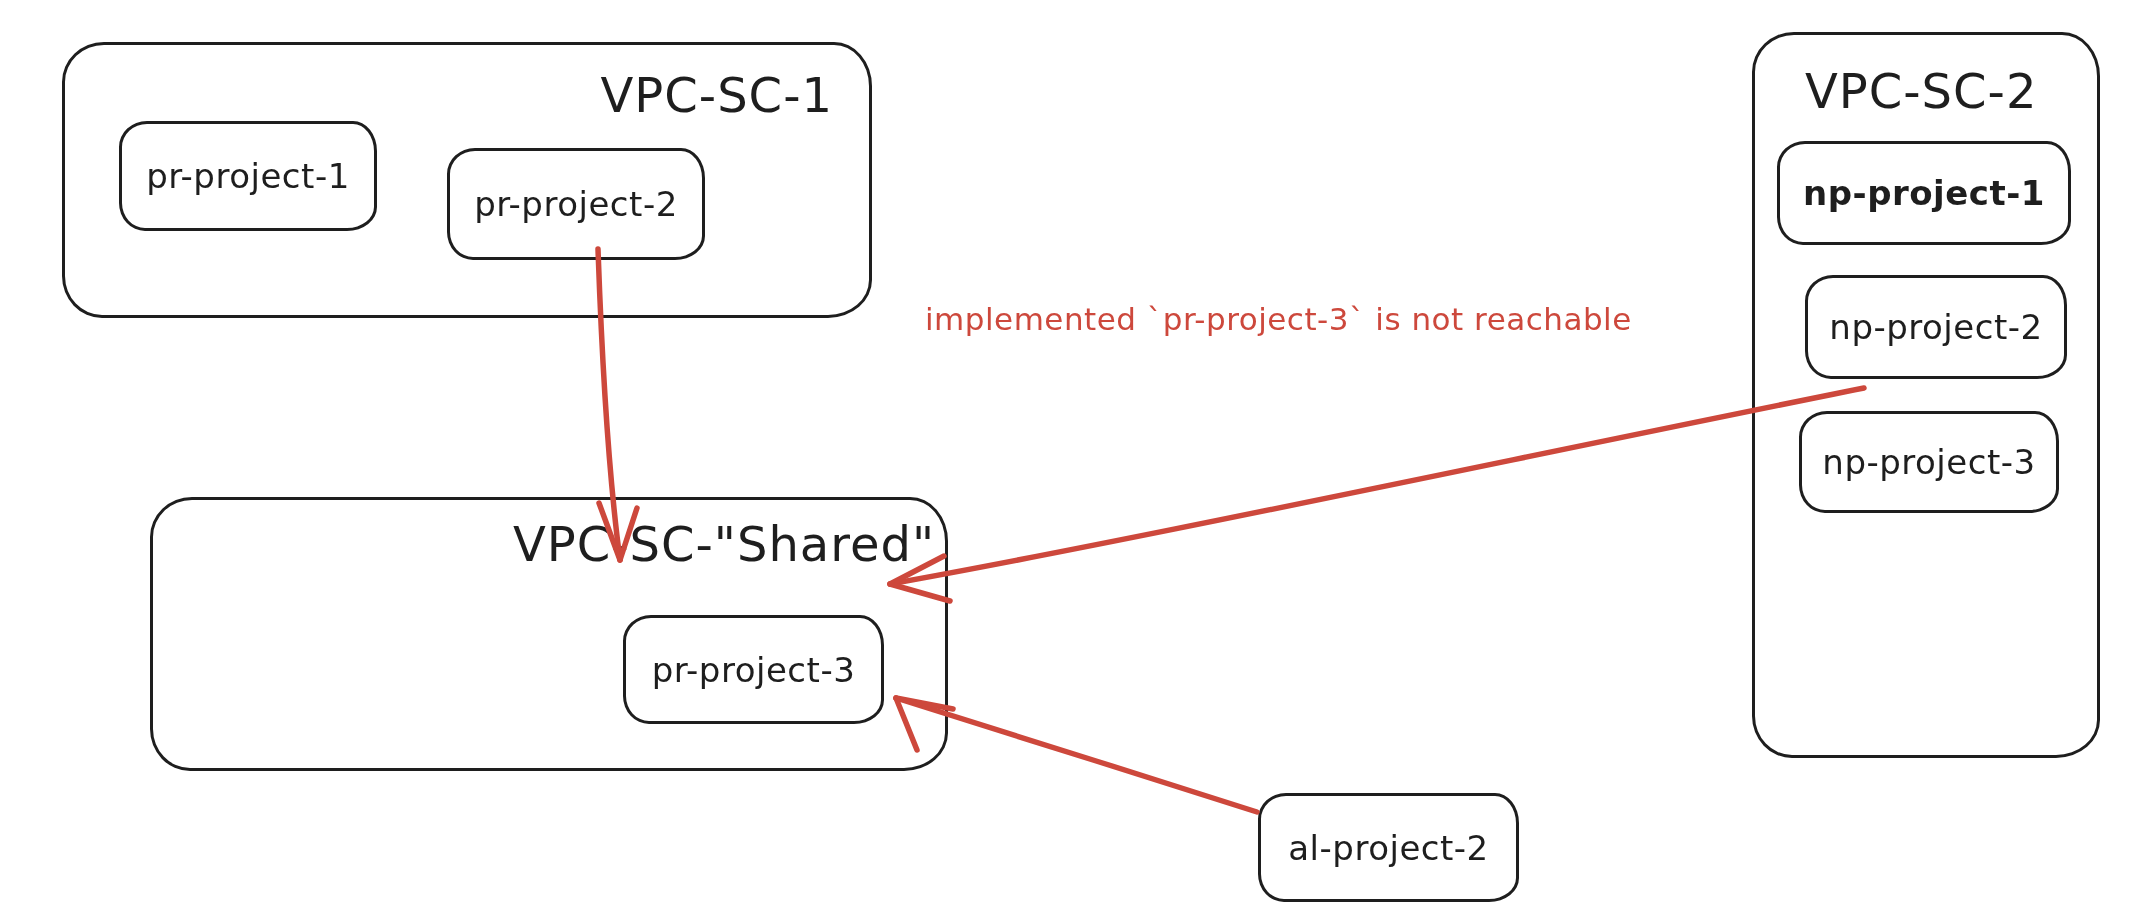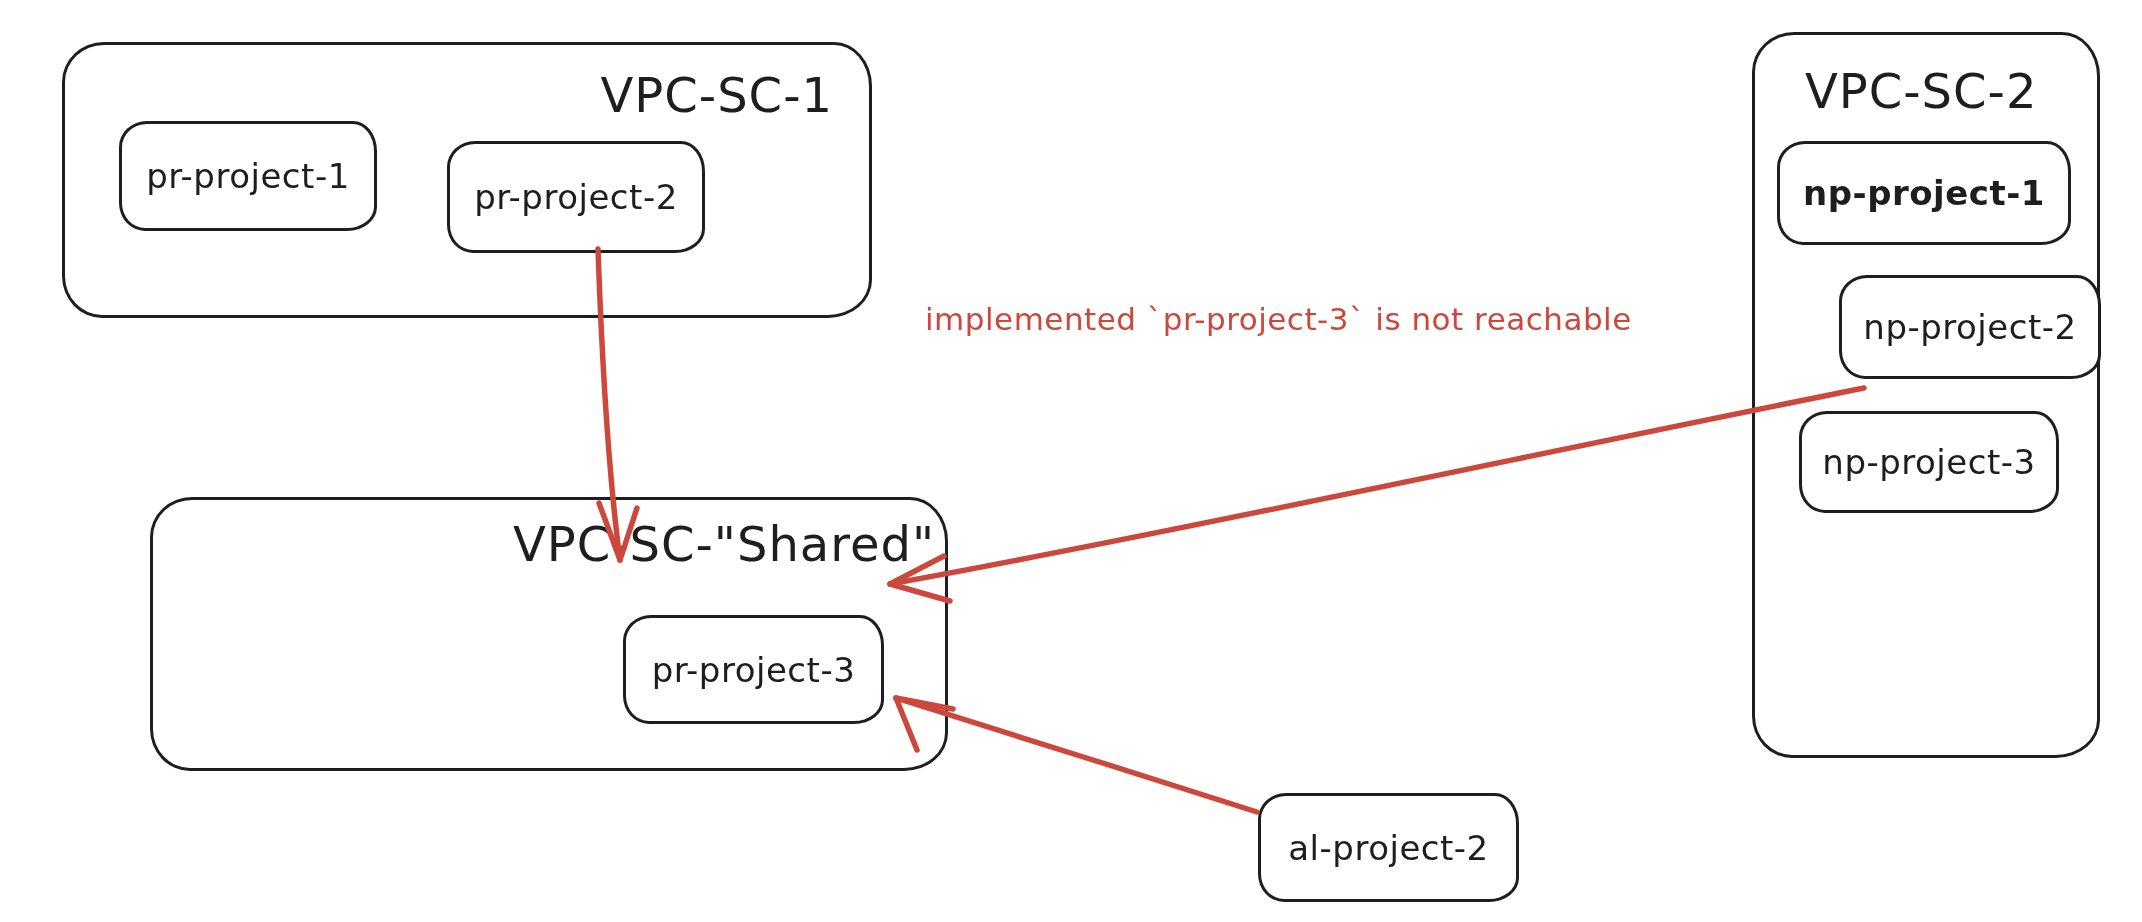--- a/index.html
+++ b/index.html
@@ -79,31 +79,31 @@
 </head>
 <body>
 
 <div id="canvas" style="background: rgb(255, 255, 255);">
 
   <div class="perimeter r-big" style="left:62px; top:42px; width:810px; height:276px;">
     <div class="perimeter-label" style="right:36px; top:22px;">VPC-SC-1</div>
     <div class="project r-small" style="left:54px; top:76px; width:258px; height:110px;">
       <span>pr-project-1</span>
     </div>
-    <div class="project r-small" style="left:382px; top:96px; width:258px; height:112px;">
+    <div class="project r-small" style="left:382px; top:103px; width:258px; height:112px;">
       <span>pr-project-2</span>
     </div>
   </div>
 
   <div class="perimeter r-big" style="left:1752px; top:32px; width:348px; height:726px;">
     <div class="perimeter-label" style="left:50px; top:28px;text-align:center;">VPC-SC-2</div>
     <div class="project r-small" style="left:22px; top:106px; width:294px; height:104px;font-weight:bold;">
       <span>np-project-1</span>
     </div>
-    <div class="project r-small" style="left:50px; top:240px; width:262px; height:104px;margin-left:34px;">
+    <div class="project r-small" style="left:50px; top:240px; width:262px; height:104px;">
       <span>np-project-2</span>
     </div>
     <div class="project r-small" style="left:44px; top:368px; width:260px; height:102px;margin-top:8px;">
       <span>np-project-3</span>
     </div>
   </div>
 
   <div class="perimeter r-big" style="left:150px; top:497px; width:798px; height:274px;">
     <div class="perimeter-label" style="right:10px; top:16px;">VPC-SC-"Shared"</div>
     <div class="project r-small" style="left:470px; top:78px; width:261px; height:109px;margin-top:37px;">

